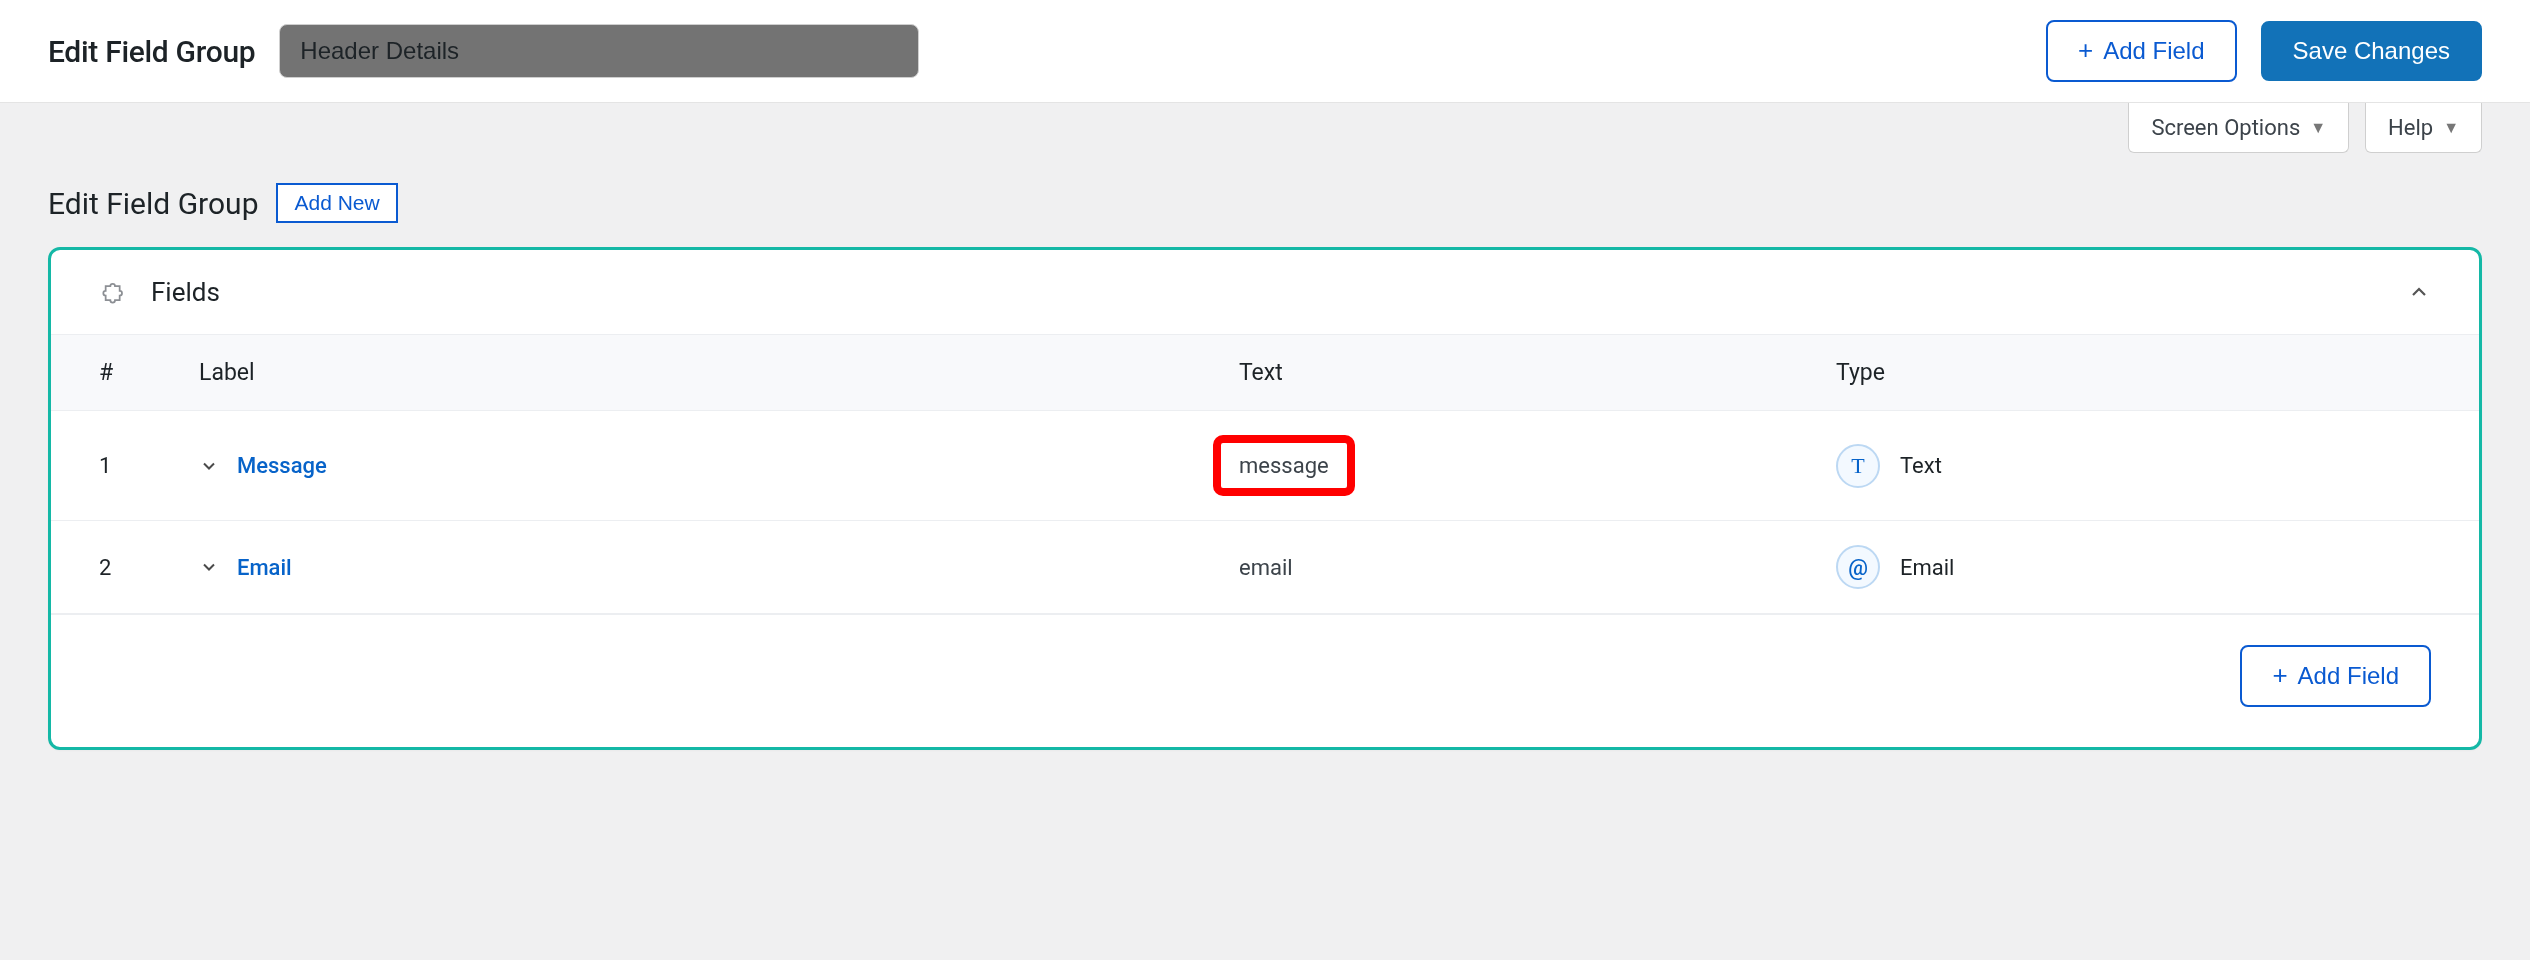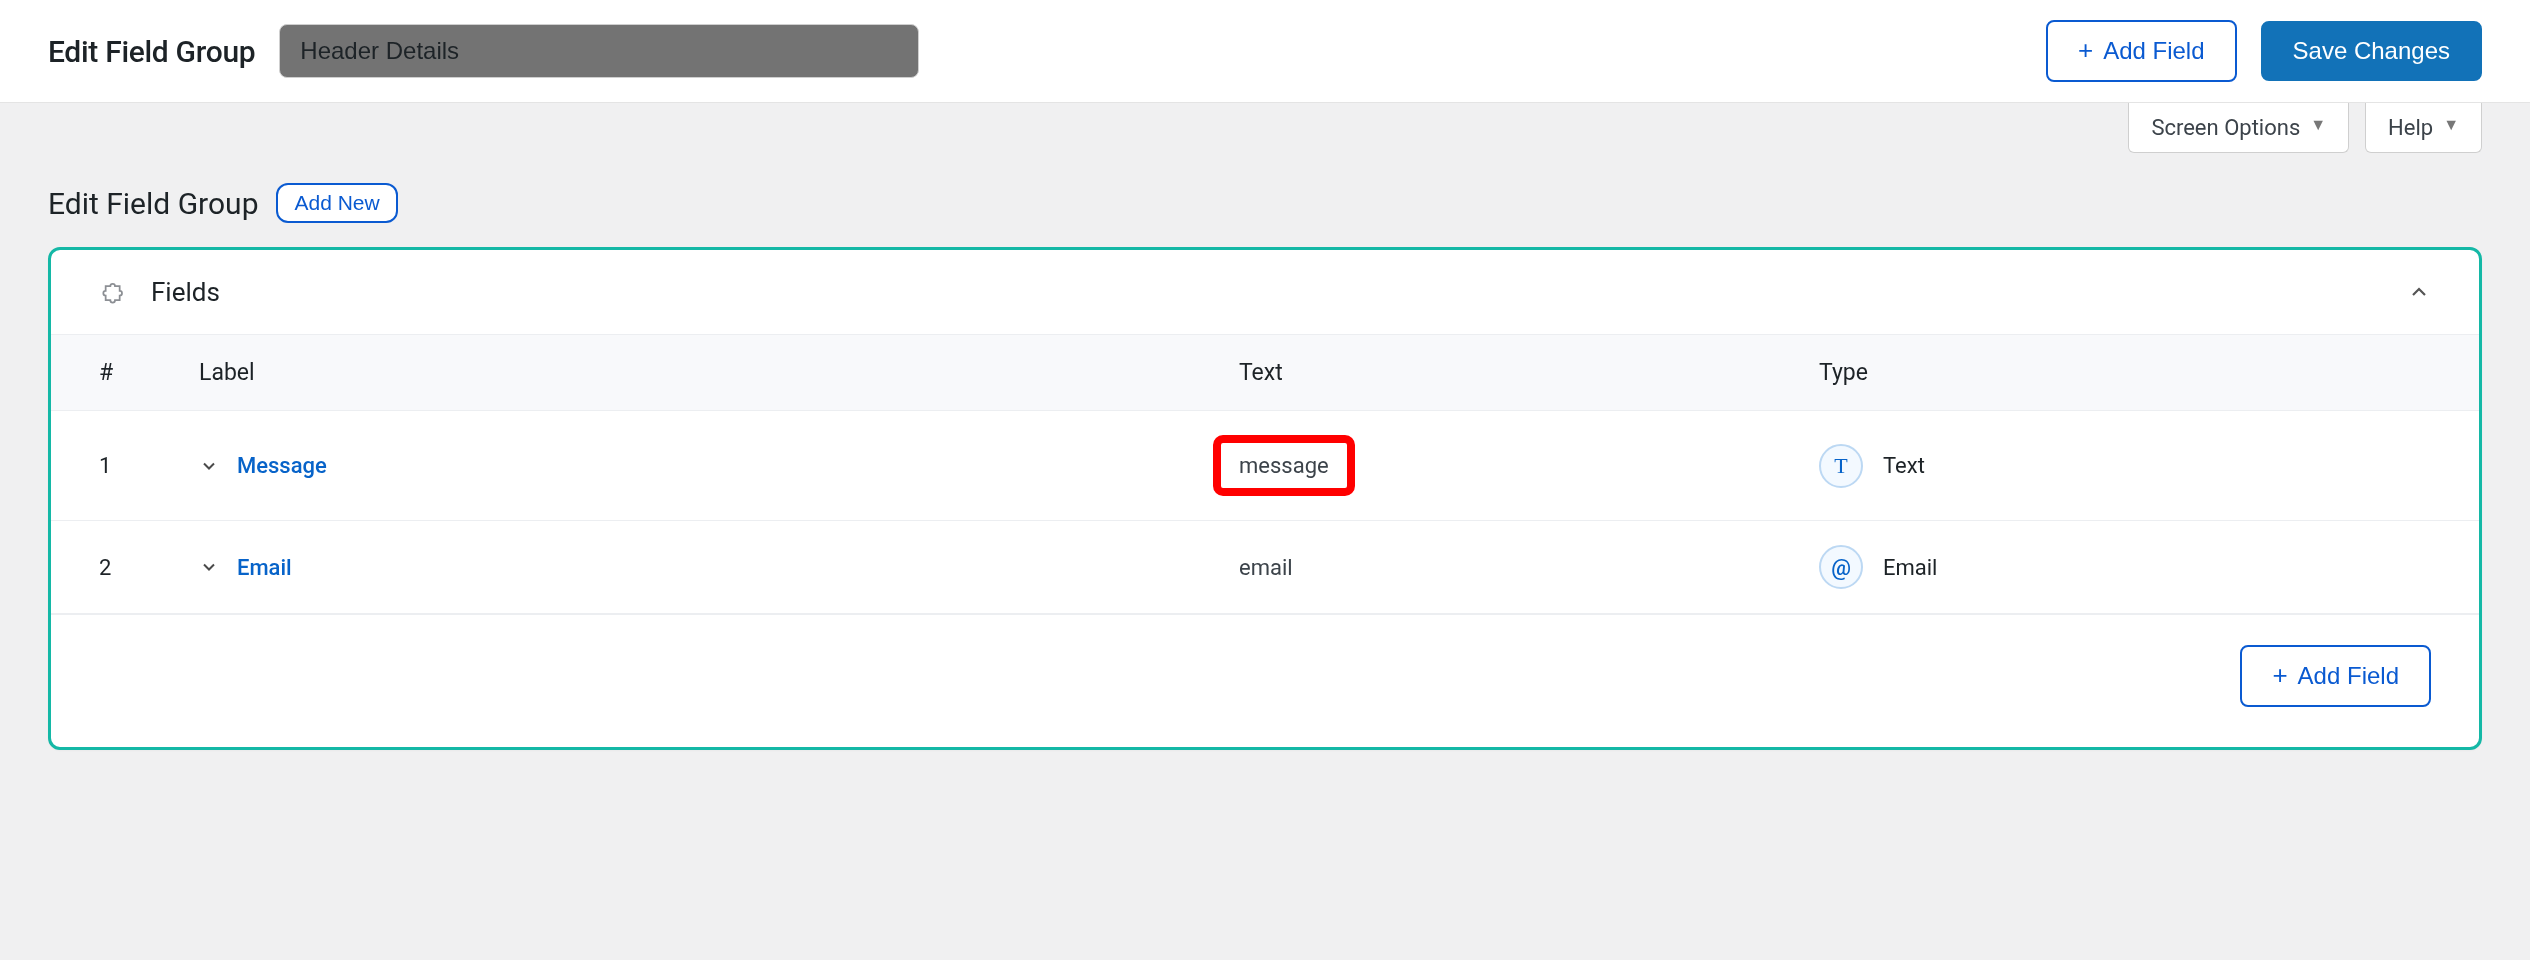--- a/index.html
+++ b/index.html
@@ -66,21 +66,21 @@
 }
 .util-tab {
   background: #fff;
   border: 1px solid #cfcfcf;
   border-top: none;
   border-radius: 0 0 6px 6px;
   padding: 12px 22px;
   font-size: 22px;
   color: #3c434a;
   display: inline-flex;
-  align-items: flex-start;
+  align-items: center;
   gap: 10px;
   cursor: pointer;
 }
 .caret-down { font-size: 16px; color: #777; }
 
 .content-wrap { padding: 30px 48px 50px; }
 .page-heading-row {
   display: flex;
   align-items: center;
   gap: 18px;
@@ -91,21 +91,21 @@
   font-weight: 400;
   color: #1d2327;
 }
 .add-new-btn {
   background: #fff;
   border: 2px solid #0a5ad1;
   color: #0a5ad1;
   font-size: 21px;
   font-weight: 500;
   padding: 6px 16px;
-  border-radius: 12px;
+  border-radius: 0;
   cursor: pointer;
 }
 
 .panel {
   background: #fff;
   border: 3px solid #14b8a6;
   border-radius: 12px;
   box-shadow: 0 1px 2px rgba(0,0,0,0.03);
 }
 .panel-header {
@@ -128,21 +128,21 @@
   padding: 24px 48px;
   background: #f8f9fb;
   border-bottom: 1px solid #eceef1;
   font-size: 23px;
   color: #1d2327;
   font-weight: 400;
 }
 .col-num { width: 100px; }
 .col-label { width: 1040px; display:flex; align-items:center; gap:18px;}
 .col-name { width: 580px; }
-.col-type { flex: 1; display:flex; align-items:center; gap:20px;}
+.col-type { flex: 1; display:flex; align-items:center; gap:20px;margin-left:17px;}
 
 .row {
   display: flex;
   align-items: center;
   padding: 24px 48px;
   border-bottom: 1px solid #eceef1;
   font-size: 22px;
 }
 .row:last-of-type { border-bottom: none; }
 

